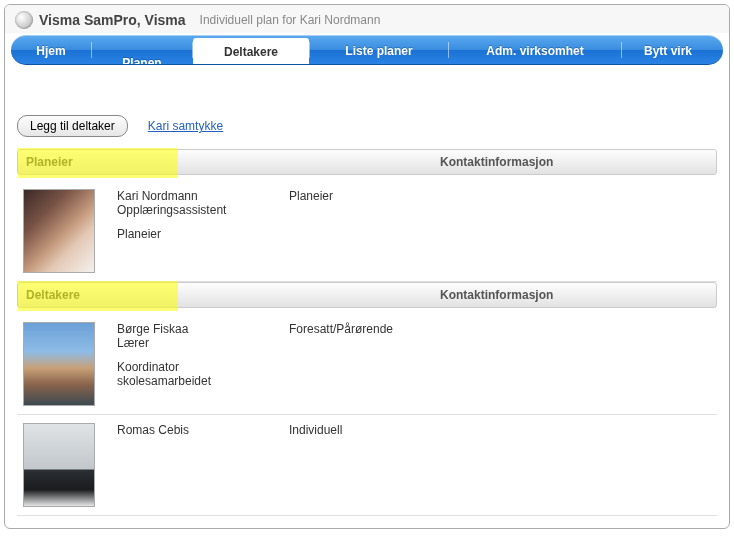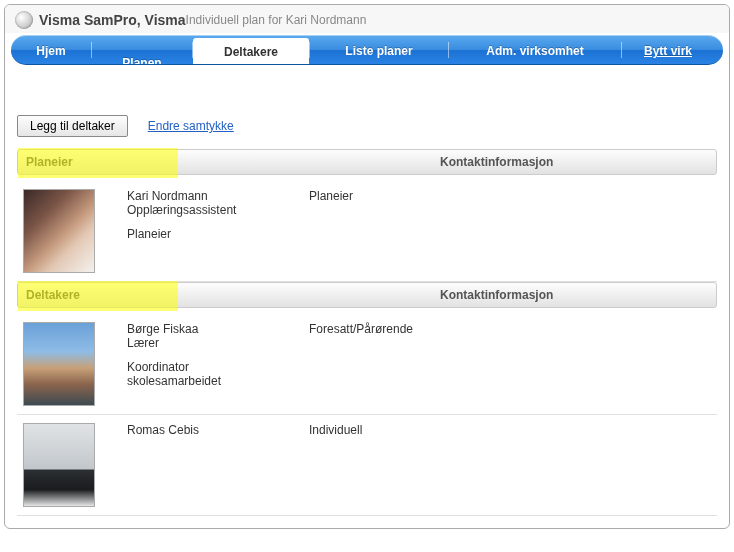--- a/index.html
+++ b/index.html
@@ -24,21 +24,21 @@
     background: #f7f7f7;
   }
   .titlebar .logo {
     width: 18px; height: 18px;
     border-radius: 50%;
     background: radial-gradient(circle at 35% 35%, #fff, #ccc 60%, #888);
     box-shadow: inset 0 0 2px rgba(0,0,0,.4);
     margin-right: 6px;
   }
   .titlebar .app-title { font-weight: bold; color: #444; font-size: 14px; }
-  .titlebar .subtitle { color: #888; font-size: 12px; }
+  .titlebar .subtitle { margin-left: 14px; color: #888; font-size: 12px; }
   .navbar {
     display: flex;
     background: linear-gradient(to bottom, #59a8ef 0%, #3a8de0 48%, #1b72d4 52%, #2a83e4 100%);
     border-top: 1px solid #a6cff2;
     border-bottom: 1px solid #0b56a3;
     border-radius: 15px;
     margin: 2px 6px 0;
     height: 30px;
     overflow: hidden;
   }
@@ -68,21 +68,21 @@
     line-height: 28px;
   }
   .content { padding: 50px 12px 12px 12px; }
   .toolbar { display: flex; align-items: center; gap: 20px; margin-bottom: 12px; }
   .btn {
     font-family: inherit;
     font-size: 12px;
     padding: 3px 12px;
     background: linear-gradient(to bottom,#fdfdfd,#e6e6e6);
     border: 1px solid #888;
-    border-radius: 2px;
+    border-radius: 10px;
     cursor: pointer;
   }
   .link { color: #2360c5; text-decoration: underline; cursor: pointer; }
   .section-header {
     display: flex;
     background: linear-gradient(to bottom,#fdfdfd,#e2e2e2);
     border: 1px solid #ccc;
     border-radius: 3px;
     font-weight: bold;
     color: #555;
@@ -98,21 +98,21 @@
     position: absolute;
     left: 0; top: -2px;
     width: 160px; height: 30px;
     background: rgba(255,255,0,0.55);
     pointer-events: none;
   }
   .row {
     display: flex;
     padding: 8px 6px;
     border-bottom: 1px solid #e0e0e0;
-    gap: 32px;
+    gap: 22px;
   }
   .avatar {
     width: 72px; height: 84px;
     border: 1px solid #aaa;
     flex: 0 0 auto;
   }
   .av-kari { background: linear-gradient(135deg,#3a2a28 0%, #7a5446 30%, #c59a7d 55%, #e3c9b5 70%, #f4f1ee 100%); }
   .av-borge { background: linear-gradient(180deg,#6aa0d8 0%, #8fbce6 35%, #c7a078 55%, #8a644c 75%, #3d4a52 100%); }
   .av-romas { background: linear-gradient(180deg,#dfe3e6 0%, #c2c7cb 55%, #2b2f33 56%, #1a1c1e 80%, #e6e6e6 100%); }
   .col-name { width: 150px; color: #333; }
@@ -135,28 +135,28 @@
       <div class="nav-item" style="width: 80px;">Hjem</div>
       <div class="nav-sep"></div>
       <div class="nav-item" style="width: 100px; margin-top: 12px;">Planen</div>
       <div class="nav-sep"></div>
       <div class="nav-item active" style="width: 116px;">Deltakere</div>
       <div class="nav-sep"></div>
       <div class="nav-item" style="width: 138px;">Liste planer</div>
       <div class="nav-sep"></div>
       <div class="nav-item" style="width: 172px;">Adm. virksomhet</div>
       <div class="nav-sep"></div>
-      <div class="nav-item" style="width: 92px; text-decoration: underline;">Bytt virk</div>
+      <div class="nav-item" style="width: 92px;">Bytt virk</div>
     </div>
 
   <div class="content">
 
     <div class="toolbar">
       <button class="btn">Legg til deltaker</button>
-      <a class="link">Endre samtykke</a>
+      <a class="link">Kari samtykke</a>
     </div>
 
     <div id="sections">
         <div class="section-header">
           <div class="highlight"></div>
           <div class="left-col">Planeier</div>
           <div class="right-col">Kontaktinformasjon</div>
         </div>
         <div class="row">
           <div class="avatar av-kari"></div>

